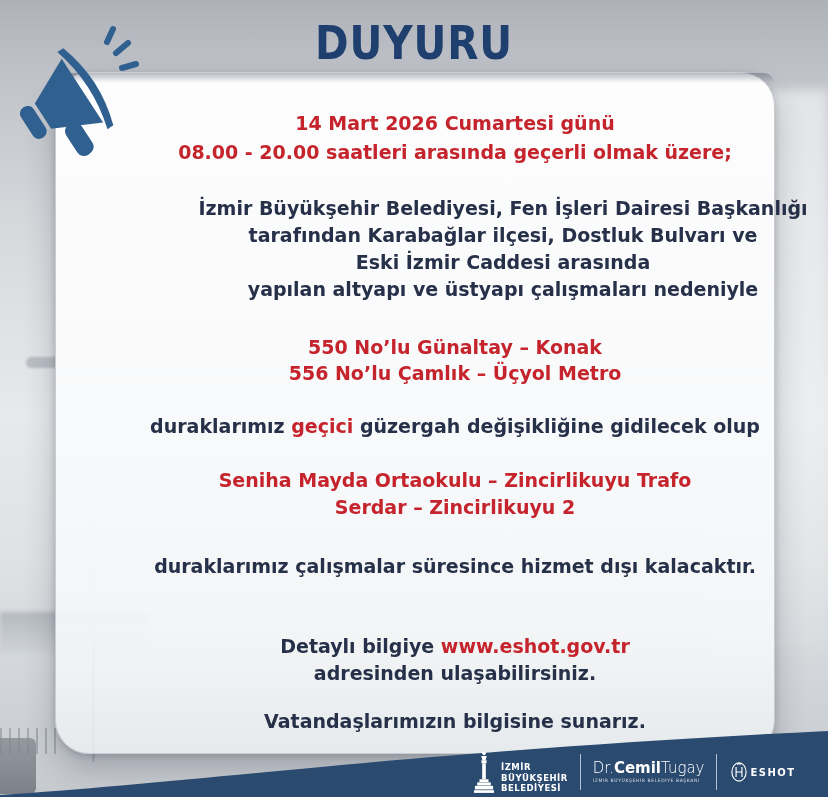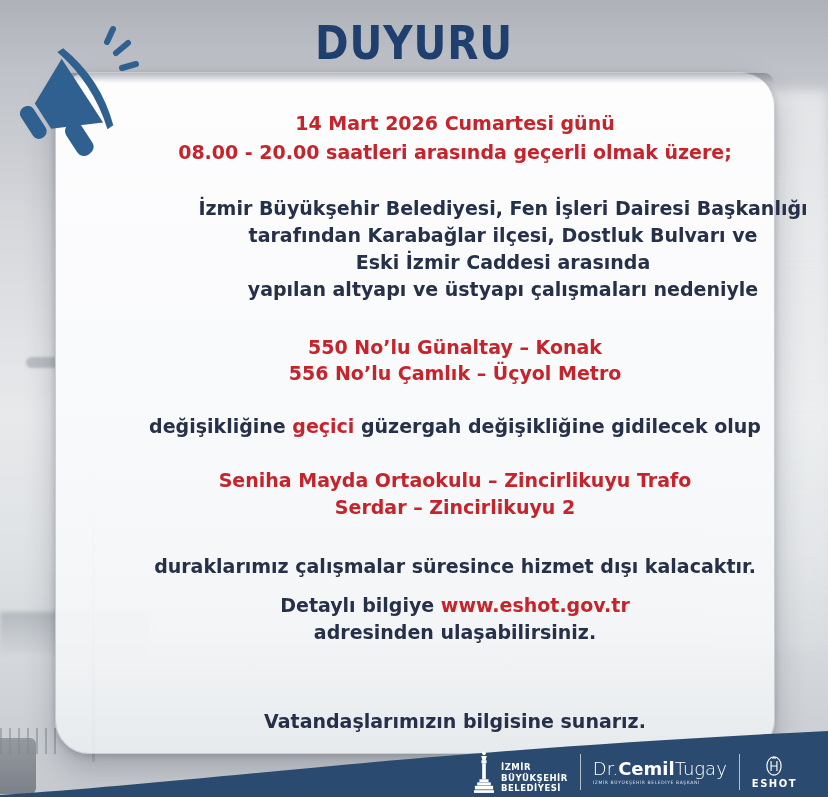--- a/index.html
+++ b/index.html
@@ -30,33 +30,33 @@
     border:1px solid #c9ccd1;
     box-shadow:0 14px 30px rgba(30,35,50,.25),0 2px 6px rgba(30,35,50,.18);}
   .card::before{content:"";position:absolute;left:0;right:0;top:0;height:10px;
     border-radius:34px 34px 0 0;
     background:linear-gradient(180deg,rgba(70,76,92,.38),rgba(70,76,92,0));}
   .line{position:absolute;left:0;width:100%;text-align:center;white-space:nowrap;
     font-weight:700;font-size:19px;color:#263048;padding-left:40px;}
   .red{color:#c5242c;}
   .lh29{line-height:29px;} .lh27{line-height:27px;} .lh26{line-height:26px;}
   .b-dates{top:36px;} .b-reason{top:122px;margin-left:48px;} .b-routes{top:261px;} .b-change{top:342px;}
-  .b-stops{top:394px;} .b-note{top:482px;} .b-info{top:519px;} .b-closing{top:637px;}
+  .b-stops{top:394px;} .b-note{top:482px;} .b-info{top:560px;} .b-closing{top:637px;}
   
   .megaphone{position:absolute;left:12px;top:20px;width:138px;height:138px;}
   
   .wave{position:absolute;left:0;bottom:0;width:828px;height:75px;display:block;}
   .footer-content{position:absolute;bottom:4px;left:474px;height:42px;display:flex;align-items:center;gap:12px;color:#fff;}
   .muni{display:flex;align-items:flex-end;gap:7px;}
   .muni-text{font-size:8.5px;font-weight:700;letter-spacing:.5px;line-height:1.2;text-transform:uppercase;}
   .vdiv{width:1px;height:36px;background:rgba(255,255,255,.65);}
-  .mayor-name{font-size:18px;line-height:1;}
+  .mayor-name{font-size:15px;line-height:1;}
   .mayor-name .w300{font-weight:300;} .mayor-name .w700{font-weight:700;}
   .mayor-sub{font-size:4.5px;letter-spacing:.6px;opacity:.8;margin-top:2px;text-transform:uppercase;}
-  .eshot{display:flex;flex-direction:column;align-items:center;gap:1px;}
+  .eshot{display:flex;flex-direction:row;align-items:center;gap:1px;}
   .eshot-label{font-size:10px;font-weight:700;letter-spacing:1.5px;}
 </style>
 </head>
 <body>
 
 <div>
   <div class="bg-haze"></div>
   <div class="skyline-left"></div>
   <div class="lamp-head"></div>
   <div class="lamp-pole"></div>
@@ -78,21 +78,21 @@
     <div>Eski İzmir Caddesi arasında</div>
     <div>yapılan altyapı ve üstyapı çalışmaları nedeniyle</div>
   </div>
 
   <div class="line red lh26 b-routes">
     <div>550 No’lu Günaltay – Konak</div>
     <div>556 No’lu Çamlık – Üçyol Metro</div>
   </div>
 
   <div class="line b-change">
-    <span>değişikliğine </span><span class="red">geçici</span><span> güzergah değişikliğine gidilecek olup</span>
+    <span>duraklarımız </span><span class="red">geçici</span><span> güzergah değişikliğine gidilecek olup</span>
   </div>
 
   <div class="line red lh27 b-stops">
     <div>Seniha Mayda Ortaokulu – Zincirlikuyu Trafo</div>
     <div>Serdar – Zincirlikuyu 2</div>
   </div>
 
   <div class="line b-note">duraklarımız çalışmalar süresince hizmet dışı kalacaktır.</div>
 
   <div class="line lh27 b-info">

